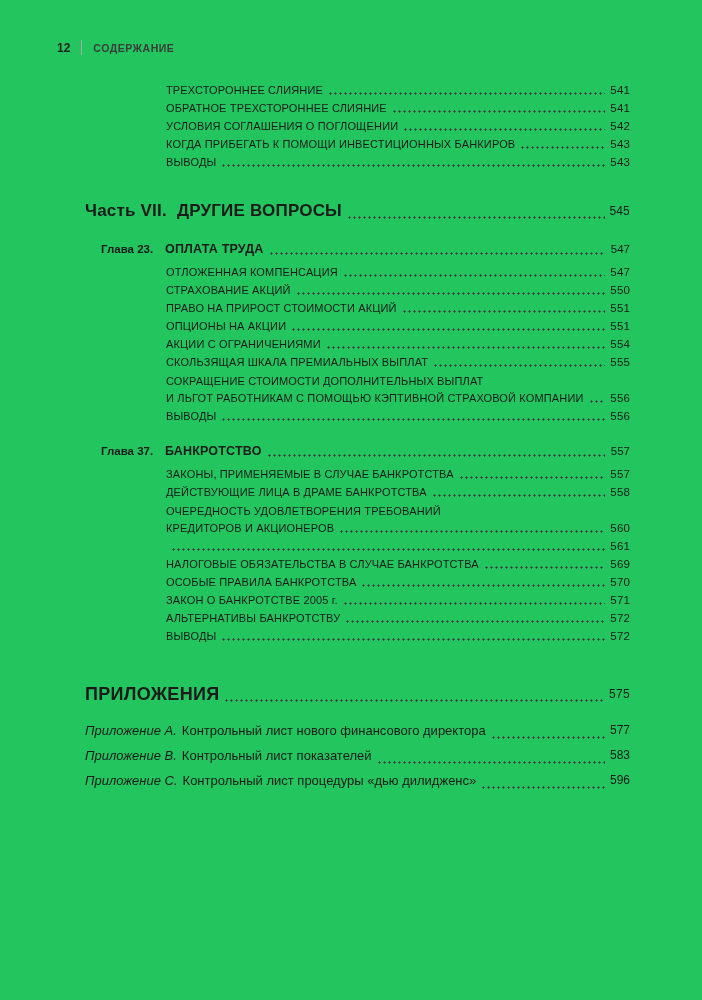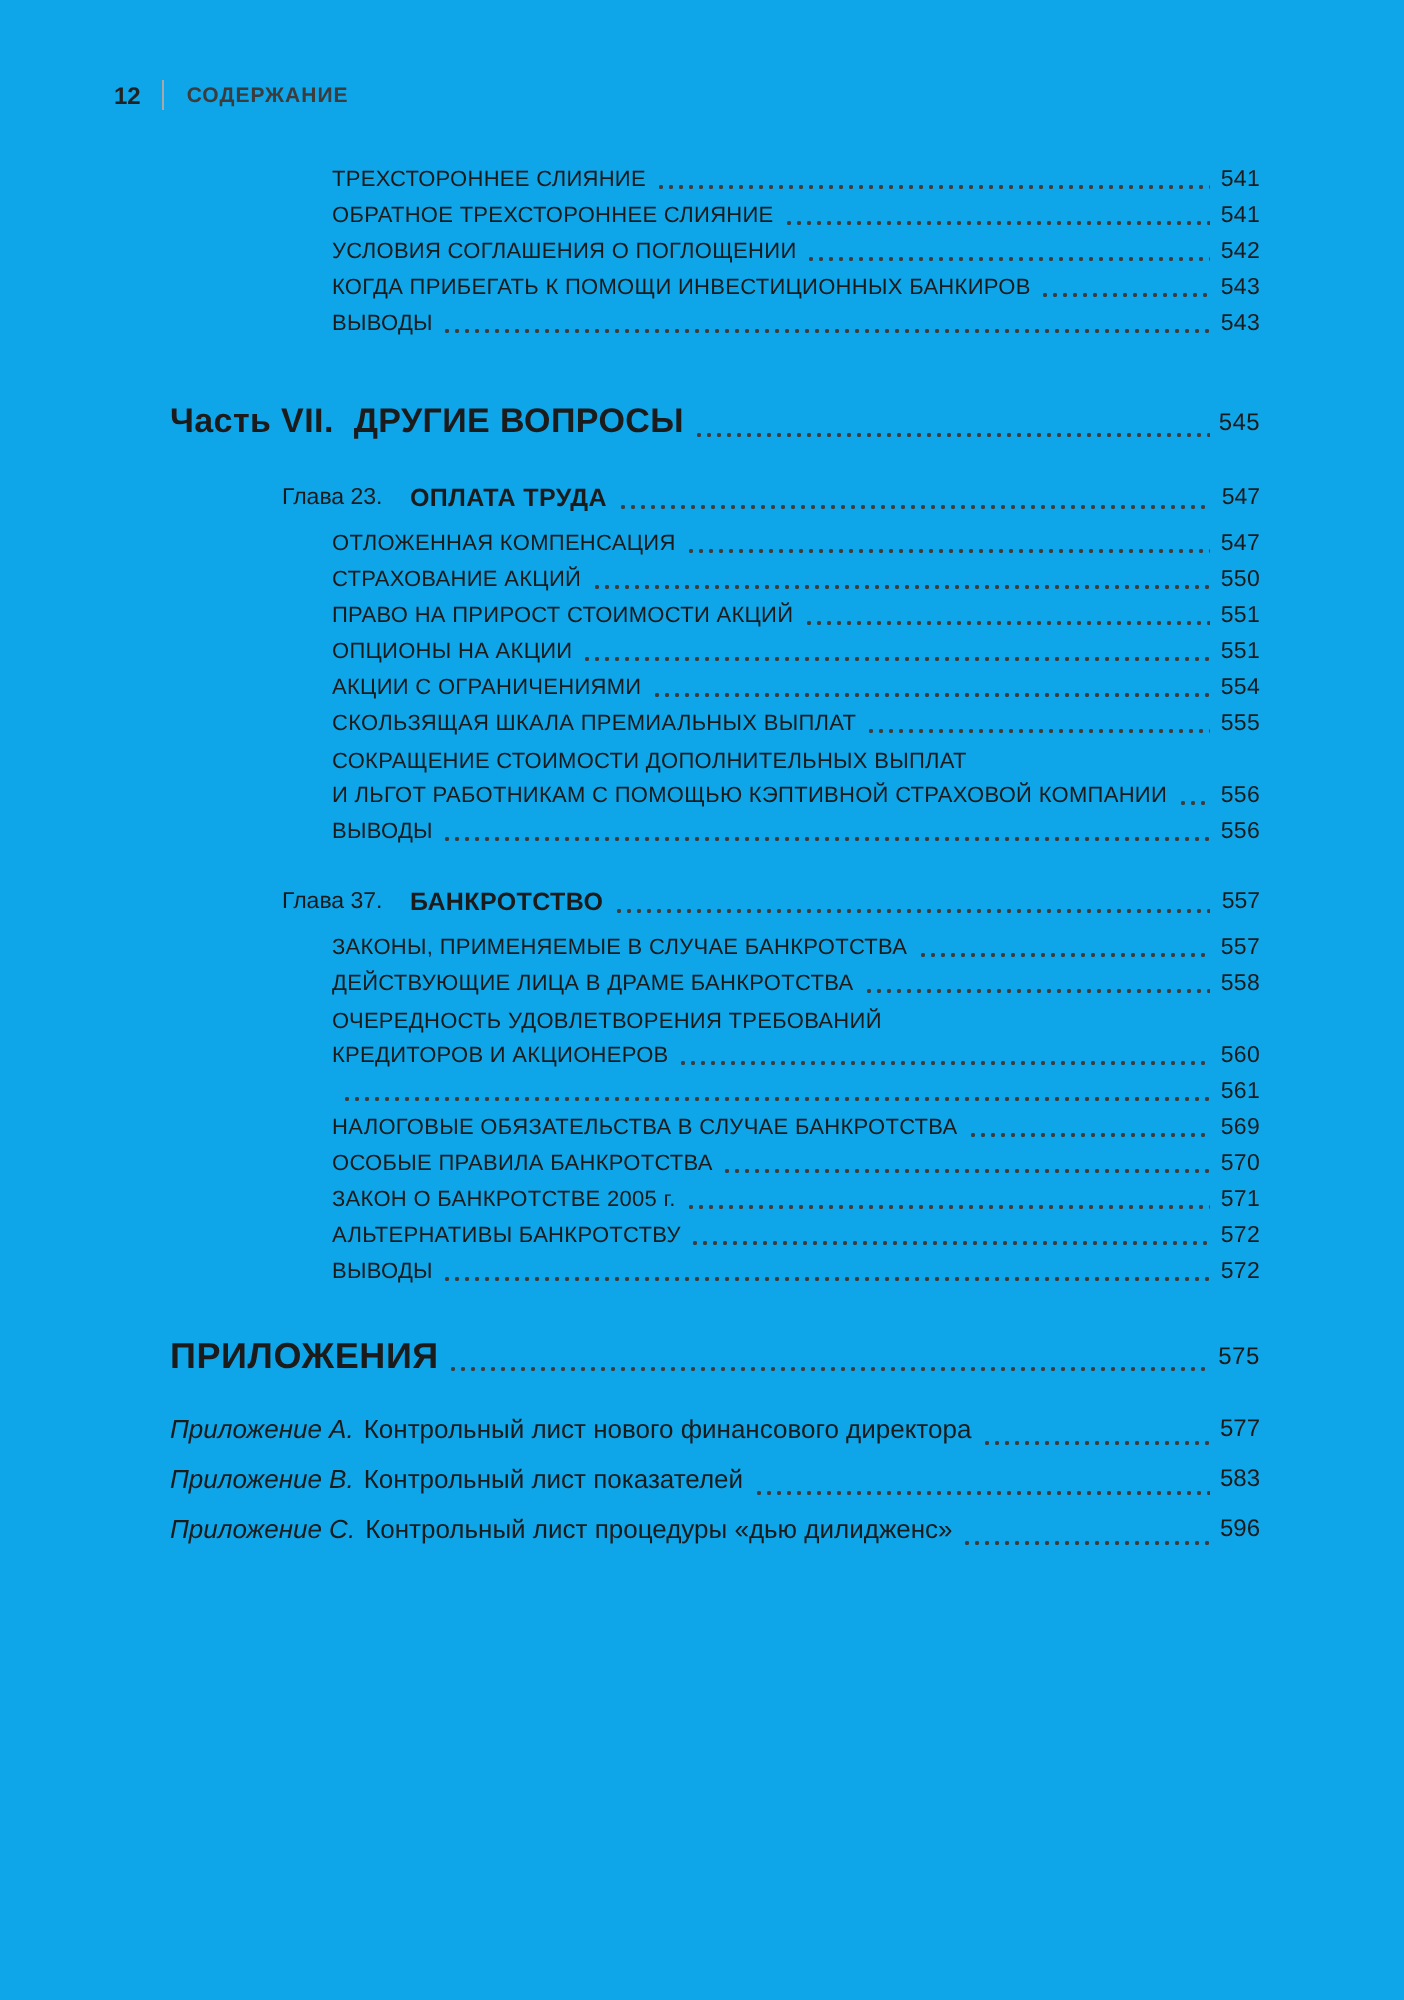--- a/index.html
+++ b/index.html
@@ -7,21 +7,21 @@
   body {
     width: 702px;
     height: 1000px;
     font-family: "Liberation Sans", sans-serif;
     color: #1b1b1b;
     overflow: hidden;
   }
   .page {
     width: 702px;
     height: 1000px;
-    background: #0ea5e9;
+    background: #22c55e;
     padding: 40px 72px 0 57px;
   }
 
   
   .running-head { display: flex; align-items: center; }
   .folio { font-size: 12px; font-weight: 700; color: #222; }
   .rule { width: 1px; height: 15px; background: #a8a8a8; margin: 0 11px; }
   .head-title { font-size: 10.5px; font-weight: 700; letter-spacing: 0.5px; color: #3c3c3c; }
 
   .content { margin-left: 28px; }
@@ -48,26 +48,26 @@
   .entry2 .t1 { line-height: 16px; padding-top: 2px; font-size: 11px; letter-spacing: 0.15px; }
 
   
   .part-row { margin-top: 28px; font-size: 17px; font-weight: 700; line-height: 24px; letter-spacing: 0.2px; }
   .part-label { margin-right: 10px; white-space: nowrap; }
   .part-row .pg, .appendices-row .pg { font-weight: 400; font-size: 12px; }
 
   
   .chapter-block { margin-top: 16px; }
   .chapter-row { padding-left: 16px; font-size: 12.5px; line-height: 20px; }
-  .ch-label { flex: 0 0 64px; font-weight: 400; font-size: 11.5px; white-space: nowrap; margin-left: 40px; }
+  .ch-label { flex: 0 0 64px; font-weight: 700; font-size: 11.5px; white-space: nowrap; }
   .ch-title { font-weight: 700; letter-spacing: 0.2px; white-space: nowrap; }
   .chapter-row .pg { font-weight: 400; }
 
   
-  .appendices-row { margin-top: 21px; font-size: 18px; font-weight: 700; line-height: 24px; letter-spacing: 0.3px; }
+  .appendices-row { margin-top: 37px; font-size: 18px; font-weight: 700; line-height: 24px; letter-spacing: 0.3px; }
   .appendix-list { margin-top: 12px; }
   .appendix-list .row { line-height: 25px; font-size: 13px; }
   .apx-label { font-style: italic; margin-right: 5px; white-space: nowrap; }
   .apx-title { white-space: nowrap; }
   .appendix-list .pg { font-size: 12px; }
 </style>
 </head>
 <body>
 
 <div class="page">

